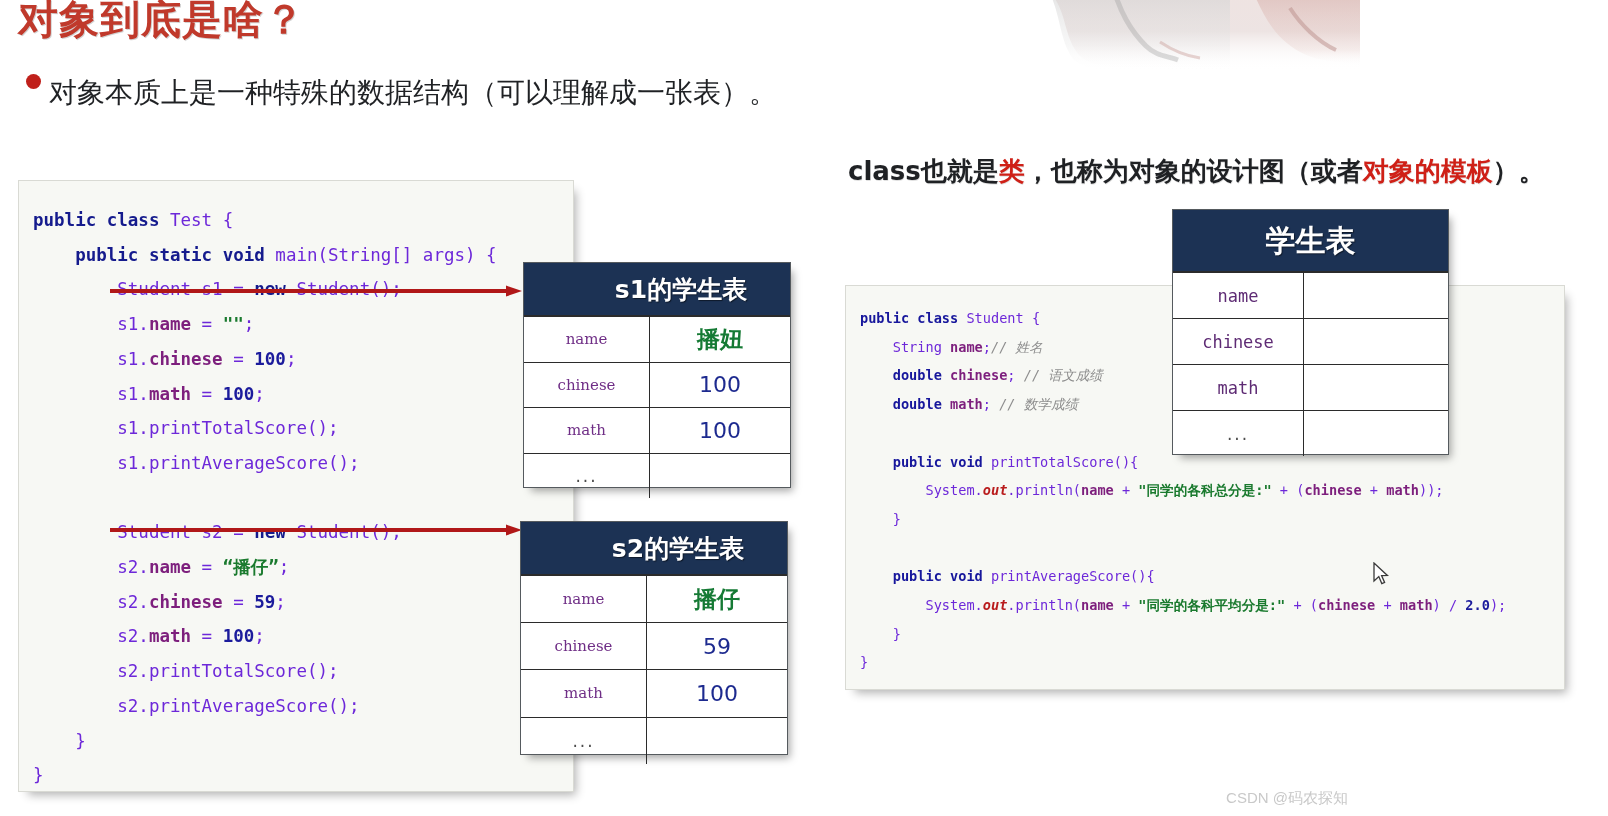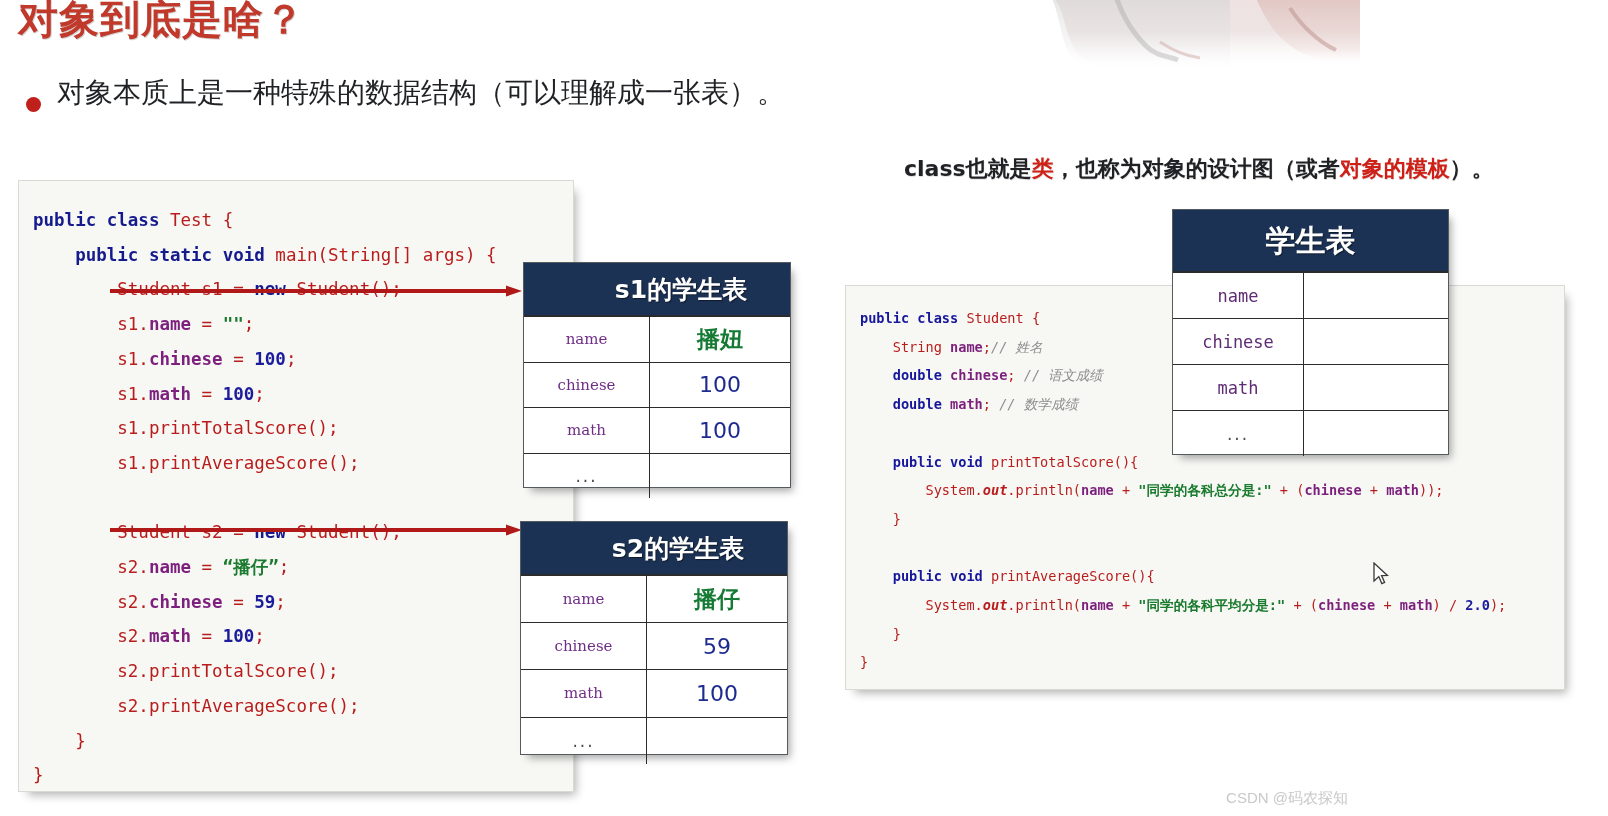--- a/index.html
+++ b/index.html
@@ -28,36 +28,36 @@
     position: absolute; left: 18px; top: -8px;
     font-family: "DejaVu Sans", sans-serif;
     font-size: 40px; font-weight: bold;
     color: #c0392b;
     letter-spacing: 1px;
     text-shadow: 1px 1px 0 rgba(0,0,0,0.18);
     white-space: nowrap;
   }
   #bullet-row {
     position: absolute; left: 26px; top: 74px;
-    display: flex; align-items: flex-end; gap: 16px;
+    display: flex; align-items: flex-start; gap: 8px;
   }
   #bullet-dot {
     width: 15px; height: 15px; border-radius: 50%;
     background: #c0201b; flex: none;
   }
   #bullet-text {
     font-family: "DejaVu Sans", sans-serif;
     font-size: 28px; font-weight: 500; color: #1f2124;
     white-space: nowrap;
   }
 
   #right-heading {
-    position: absolute; left: 904px; top: 154px;
-    font-family: "DejaVu Sans", sans-serif;
-    font-size: 22px; font-weight: bold; color: #1f2124;
+    position: absolute; left: 848px; top: 154px;
+    font-family: "DejaVu Sans", sans-serif;
+    font-size: 26px; font-weight: bold; color: #1f2124;
     white-space: nowrap;
     text-shadow: 0.5px 0.5px 0 rgba(0,0,0,0.12);
   }
   #right-heading .hl { color: #cf2017; }
 
   
   .code-card {
     position: absolute;
     background: #f7f8f4;
     border: 1px solid #d9dad4;
@@ -77,21 +77,21 @@
     font-size: 13.6px; line-height: 28.7px;
     color: #1b1b1b;
   }
   .kw  { color: #151b8d; font-weight: bold; }
   .kwb { color: #17179c; font-weight: bold; }
   .fld { color: #7d1f7d; font-weight: bold; }
   .num { color: #1b1b9c; font-weight: bold; }
   .str { color: #1a7a2e; font-weight: bold; }
   .strq{ color: #1a7a2e; font-weight: bold; text-align: right; }
   .cmt { color: #8d8d8d; font-style: italic; }
-  .pln { color: #b91c1c; }
+  .pln { color: #6d28d9; }
   .ital{ font-style: italic; font-weight: bold; color: #b91c1c; }
 
   
   .arrow {
     position: absolute; height: 10px;
     pointer-events: none;
   }
 
   
   .stable {

